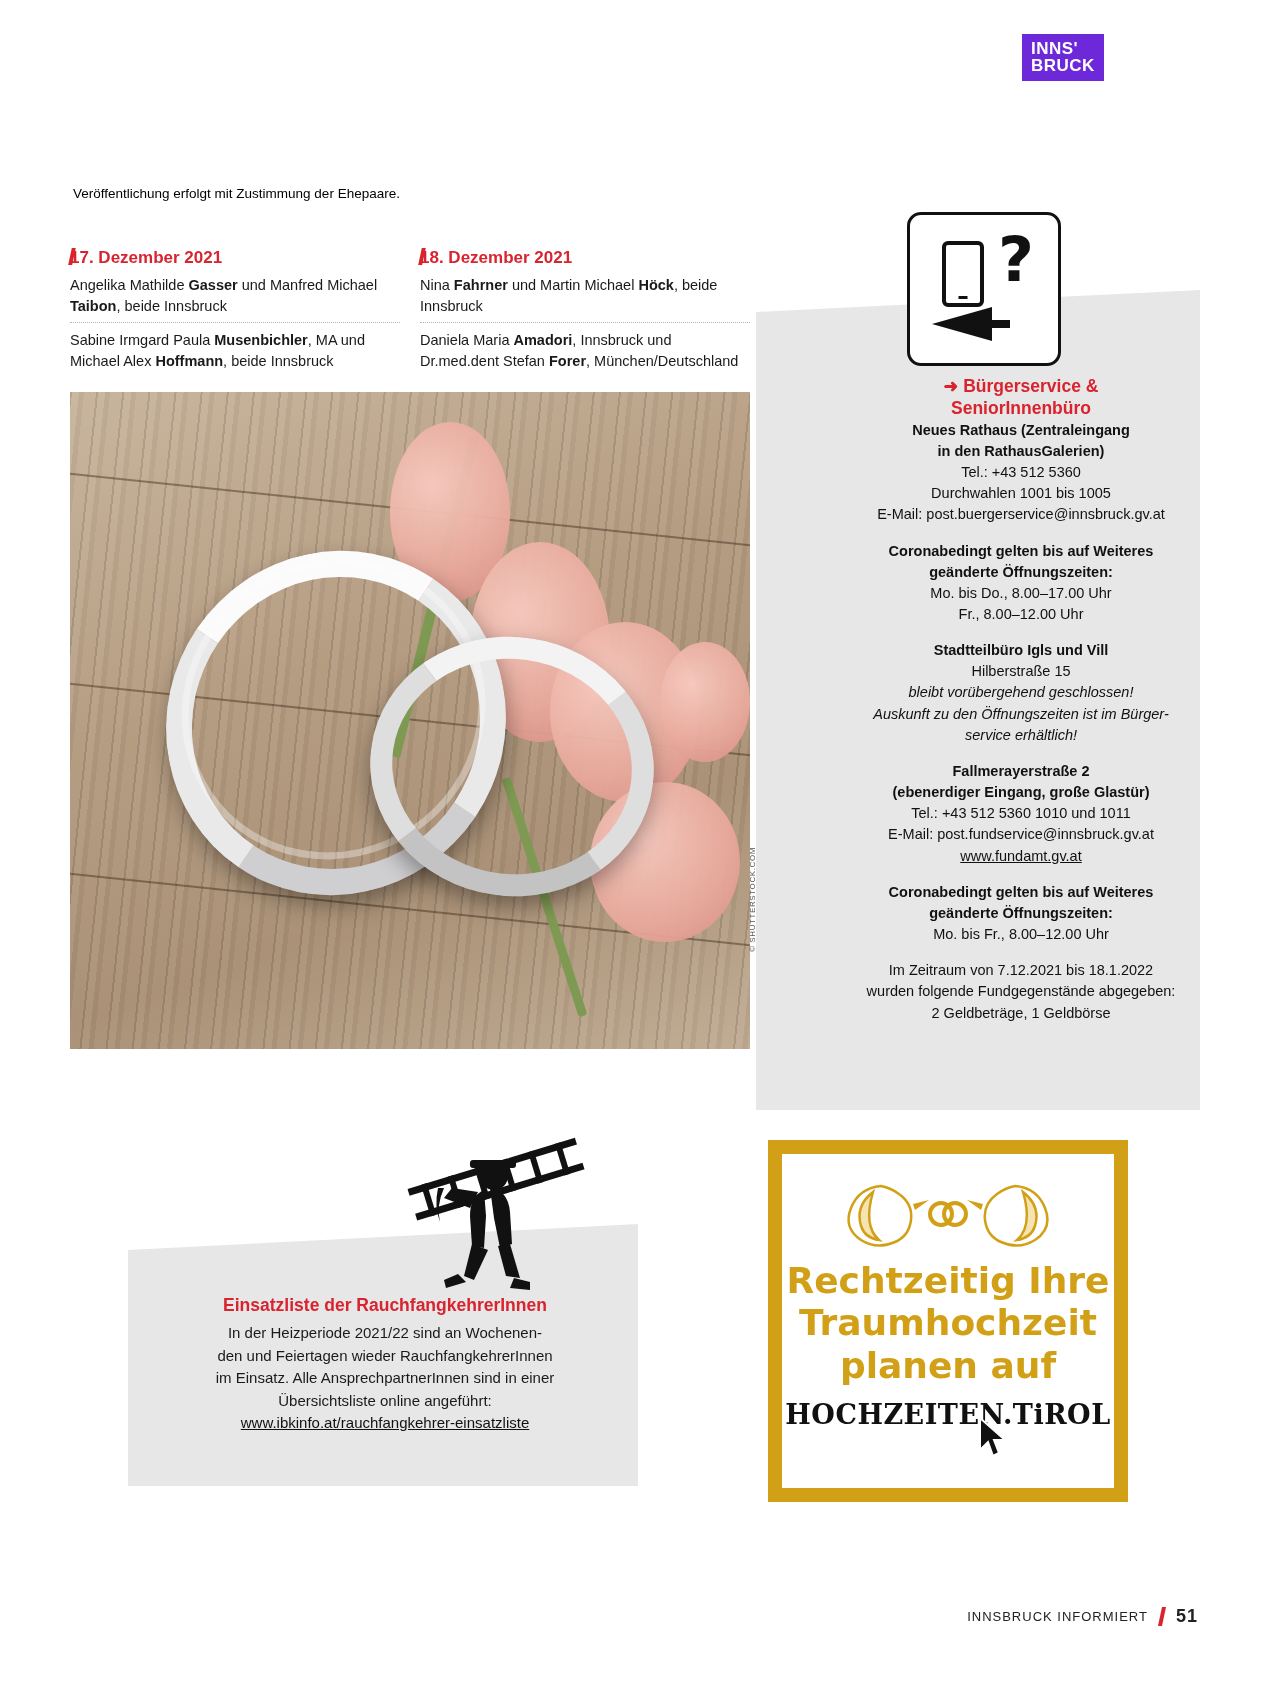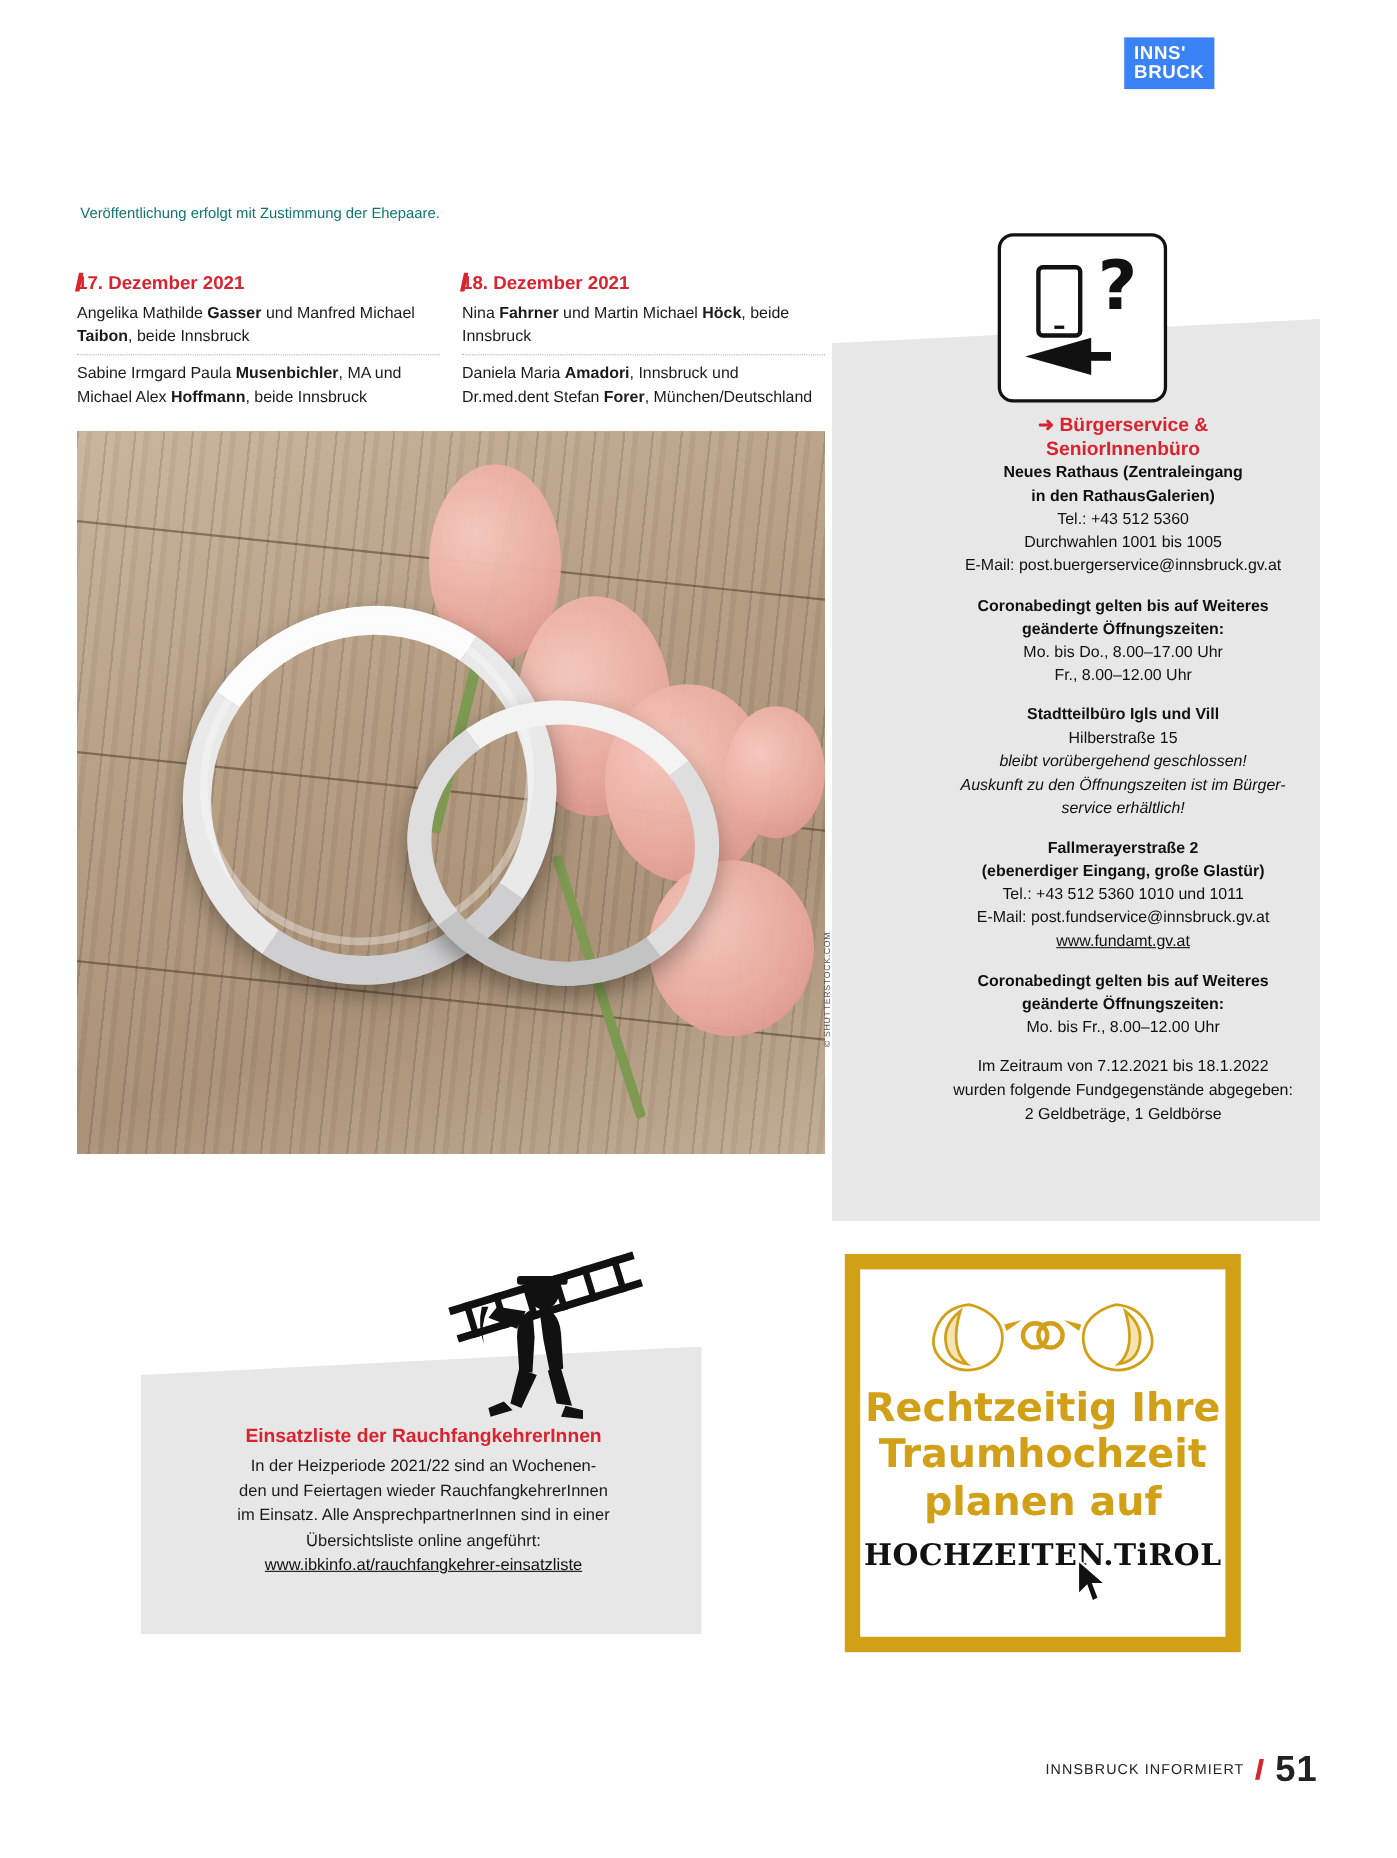--- a/index.html
+++ b/index.html
@@ -19,21 +19,21 @@
     position: relative;
     width: 1270px;
     height: 1689px;
   }
 
   
   .logo {
     position: absolute;
     top: 34px;
     left: 1022px;
-    background: #3b82f6;
+    background: #6d28d9;
     color: #fff;
     padding: 6px 9px 7px 9px;
     line-height: 1.0;
     font-weight: bold;
     letter-spacing: 0.5px;
     font-size: 17px;
     font-family: "Liberation Sans", sans-serif;
   }
   .logo div { display: block; }
 
@@ -47,21 +47,21 @@
     font-weight: bold;
     font-size: 42px;
     color: #58595b;
     letter-spacing: -0.5px;
   }
   .subhead {
     position: absolute;
     top: 186px;
     left: 73px;
     font-size: 13.5px;
-    color: #0f766e;
+    color: #000000;
   }
 
   
   .wed-col {
     position: absolute;
     width: 330px;
     font-size: 14.5px;
     line-height: 1.42;
     color: #1a1a1a;
   }
@@ -361,21 +361,21 @@
     color: #222;
   }
   .footer .bar {
     display: inline-block;
     width: 4px;
     height: 19px;
     background: #d9232e;
     transform: skewX(-12deg);
   }
   .footer .pg {
-    font-size: 33px;
+    font-size: 18px;
     font-weight: bold;
   }
 </style>
 </head>
 <body>
 
 <div class="page">
 
   <div class="logo">
     <div>INNS'</div>

